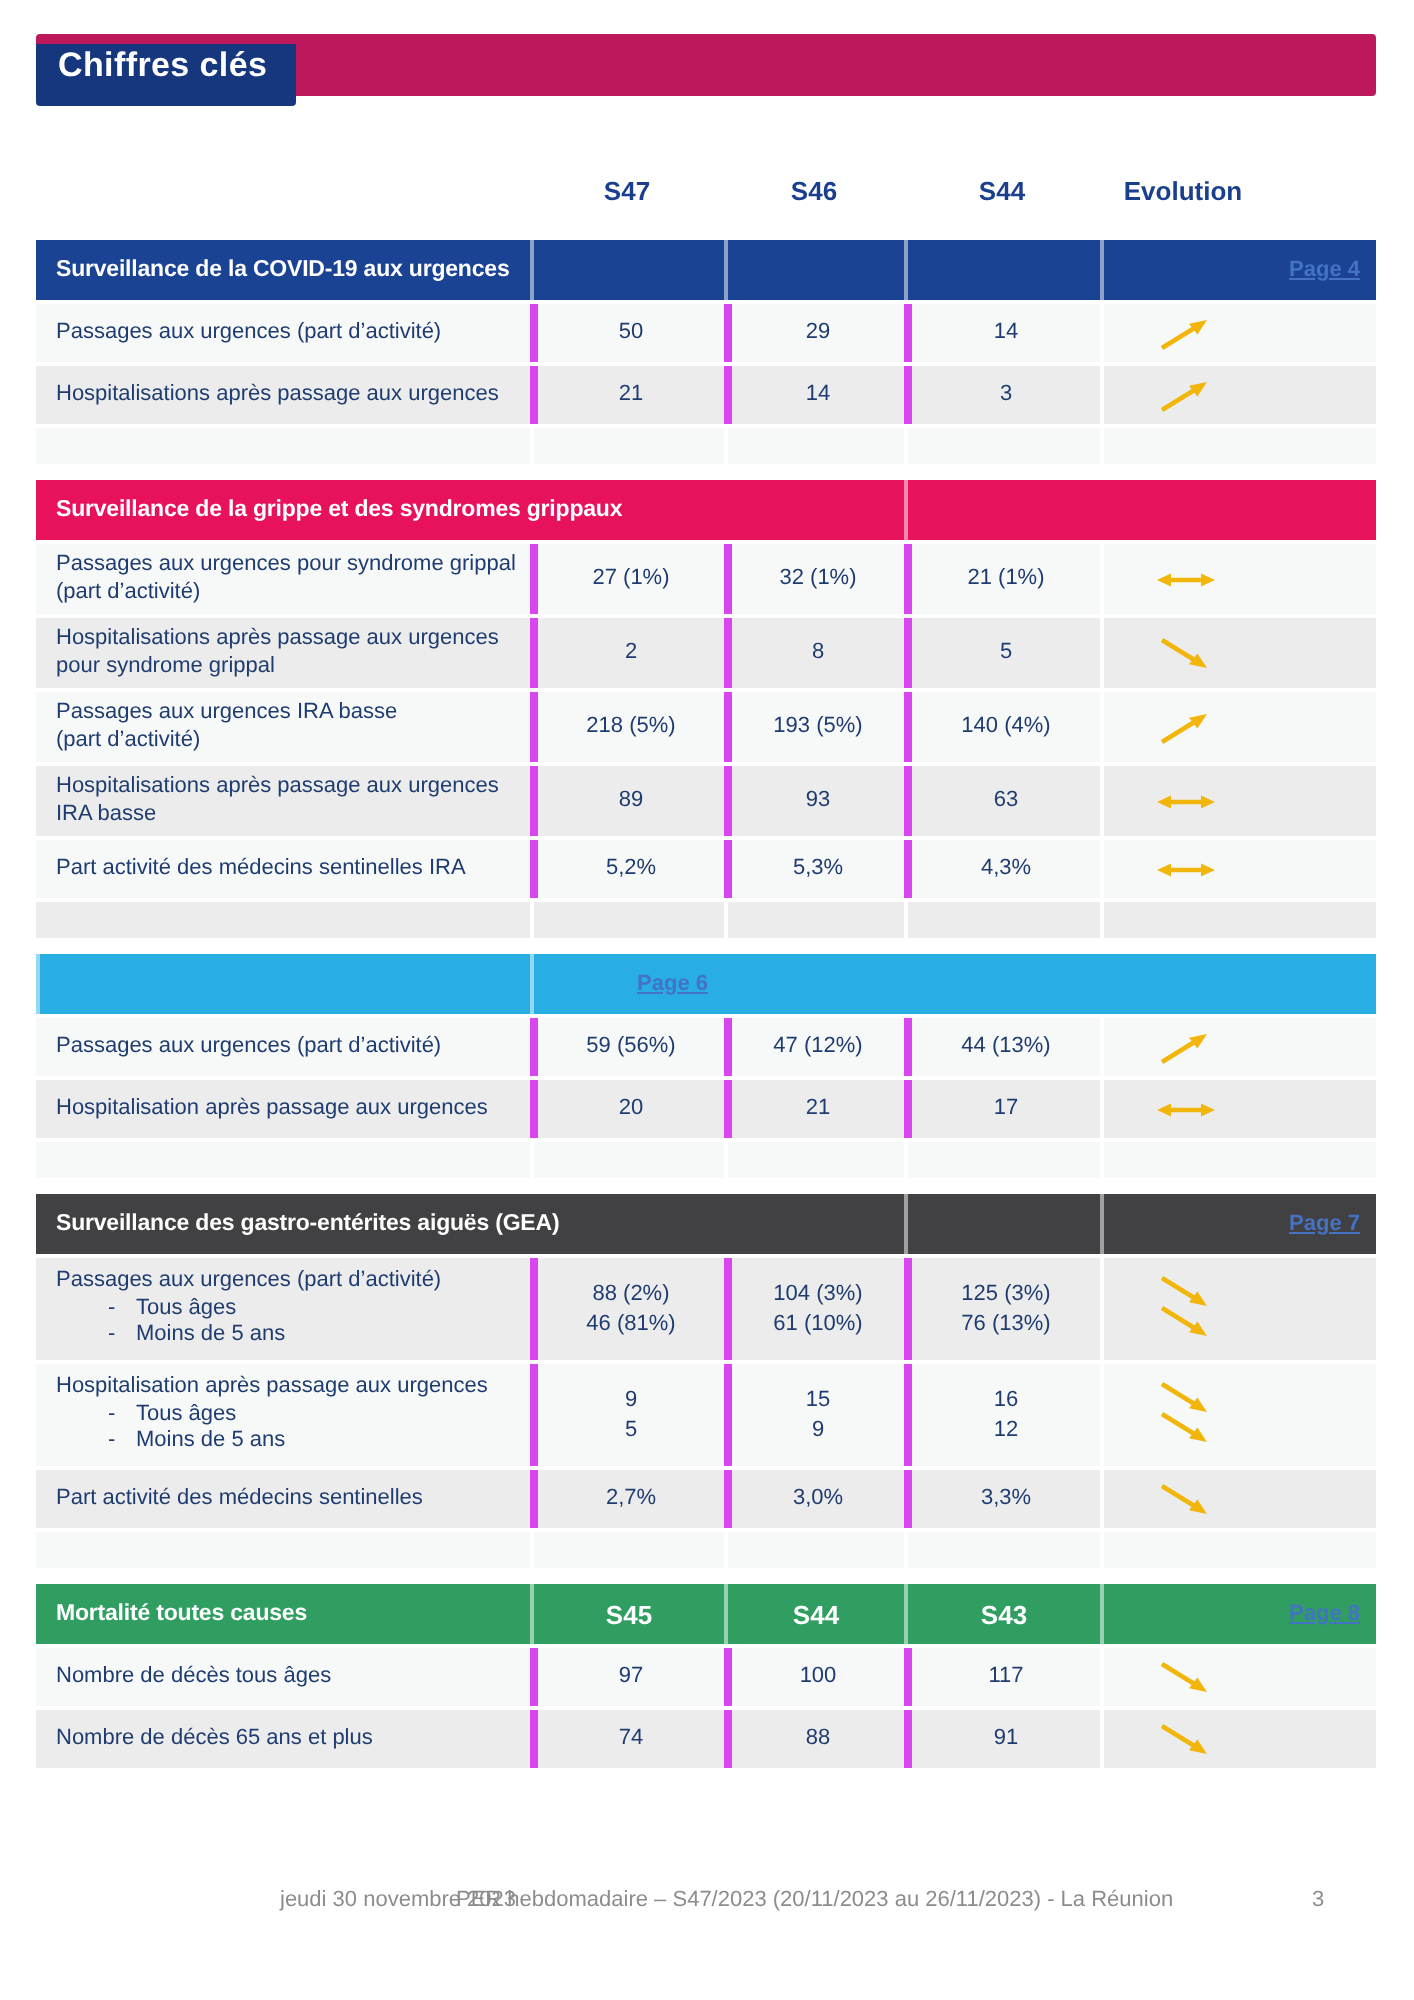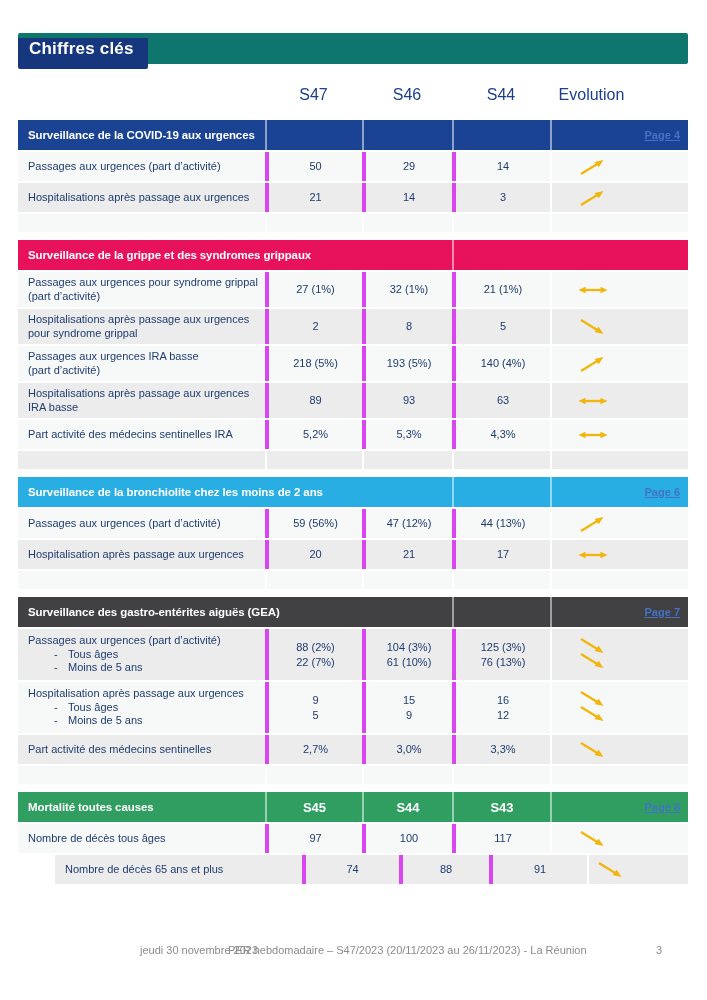--- a/index.html
+++ b/index.html
@@ -3,27 +3,27 @@
 <meta charset="utf-8">
 <style>
   html,body{margin:0;padding:0;}
   body{
     width:707px;height:1000px;position:relative;background:#ffffff;
     font-family:"Liberation Sans", sans-serif;overflow:hidden;
   }
   .page{position:absolute;inset:0;}
 
   
-  .banner{position:absolute;left:18px;top:17px;width:670px;height:31px;background:#0f766e;border-radius:2px;margin-top:16px;}
+  .banner{position:absolute;left:18px;top:17px;width:670px;height:31px;background:#be185d;border-radius:2px;}
   .banner::before{content:"";position:absolute;left:0;top:5px;width:130px;height:31px;background:#16377e;border-radius:0 0 2px 2px;}
   .banner-title{position:relative;color:#ffffff;font-weight:bold;font-size:17px;line-height:31px;padding-left:11px;letter-spacing:.2px;}
 
   
   .colheads{position:absolute;left:18px;top:84px;width:670px;display:grid;grid-template-columns:247px 97px 90px 98px 1fr;}
-  .ch{display:flex;align-items:center;justify-content:center;font-weight:normal;font-size:16px;color:#1b3f8f;height:22px;}
+  .ch{display:flex;align-items:center;justify-content:center;font-weight:bold;font-size:13px;color:#1b3f8f;height:22px;}
   .ch.evo{padding-right:55px;}
 
   
   #sections{position:absolute;left:18px;top:120px;width:670px;}
   .section{margin-bottom:8px;}
   .sec-header{display:grid;grid-template-columns:247px 97px 90px 98px 1fr;height:30px;align-items:stretch;}
   .sec-title{font-weight:bold;font-size:11.5px;color:#ffffff;padding-left:10px;display:flex;align-items:center;white-space:nowrap;letter-spacing:-0.1px;}
   .hcell{border-left:2px solid rgba(255,255,255,.5);height:100%;}
   .week{display:flex;align-items:center;justify-content:center;color:#fff;font-weight:bold;font-size:13px;}
   .plink-cell{display:flex;align-items:center;justify-content:flex-end;padding-right:8px;}
@@ -237,21 +237,20 @@
         <div class="row empty gray" style="min-height: 18px;">
           <div></div>
           <div></div>
           <div></div>
           <div></div>
           <div></div>
         </div>
       </div>
       <div class="section">
         <div class="sec-header" style="background: rgb(41, 174, 228);">
-          <div class="sec-title" style="grid-column: 1 / 4;">Surveillance de la bronchiolite chez les moins de 2 ans</div>
           <div class="hcell"></div>
           <div class="hcell plink-cell">
             <a class="pagelink" href="#">Page 6</a>
           </div>
         </div>
         <div class="row light" style="min-height: 29px;">
           <div class="lbl">
             <div class="lbl-line">Passages aux urgences (part d’activité)</div>
           </div>
           <div class="vcell">
@@ -314,21 +313,21 @@
               <span class="dash">-</span>
               <span>Tous âges</span>
             </div>
             <div class="bullet">
               <span class="dash">-</span>
               <span>Moins de 5 ans</span>
             </div>
           </div>
           <div class="vcell">
             <div>88 (2%)</div>
-            <div>22 (7%)</div>
+            <div>46 (81%)</div>
           </div>
           <div class="vcell">
             <div>104 (3%)</div>
             <div>61 (10%)</div>
           </div>
           <div class="vcell">
             <div>125 (3%)</div>
             <div>76 (13%)</div>
           </div>
           <div class="tcell">
@@ -432,21 +431,21 @@
           <div class="vcell">
             <div>117</div>
           </div>
           <div class="tcell">
             <svg width="34" height="26" viewBox="0 0 34 26">
               <line x1="5" y1="6" x2="22" y2="16.5" stroke="#f2b50a" stroke-width="2.3"></line>
               <polygon points="27.5,20 18.5,18.1 22.7,12.7" fill="#f2b50a"></polygon>
             </svg>
           </div>
         </div>
-        <div class="row gray" style="min-height: 29px; margin-left: 37px;">
+        <div class="row gray" style="min-height: 29px;">
           <div class="lbl">
             <div class="lbl-line">Nombre de décès 65 ans et plus</div>
           </div>
           <div class="vcell">
             <div>74</div>
           </div>
           <div class="vcell">
             <div>88</div>
           </div>
           <div class="vcell">

